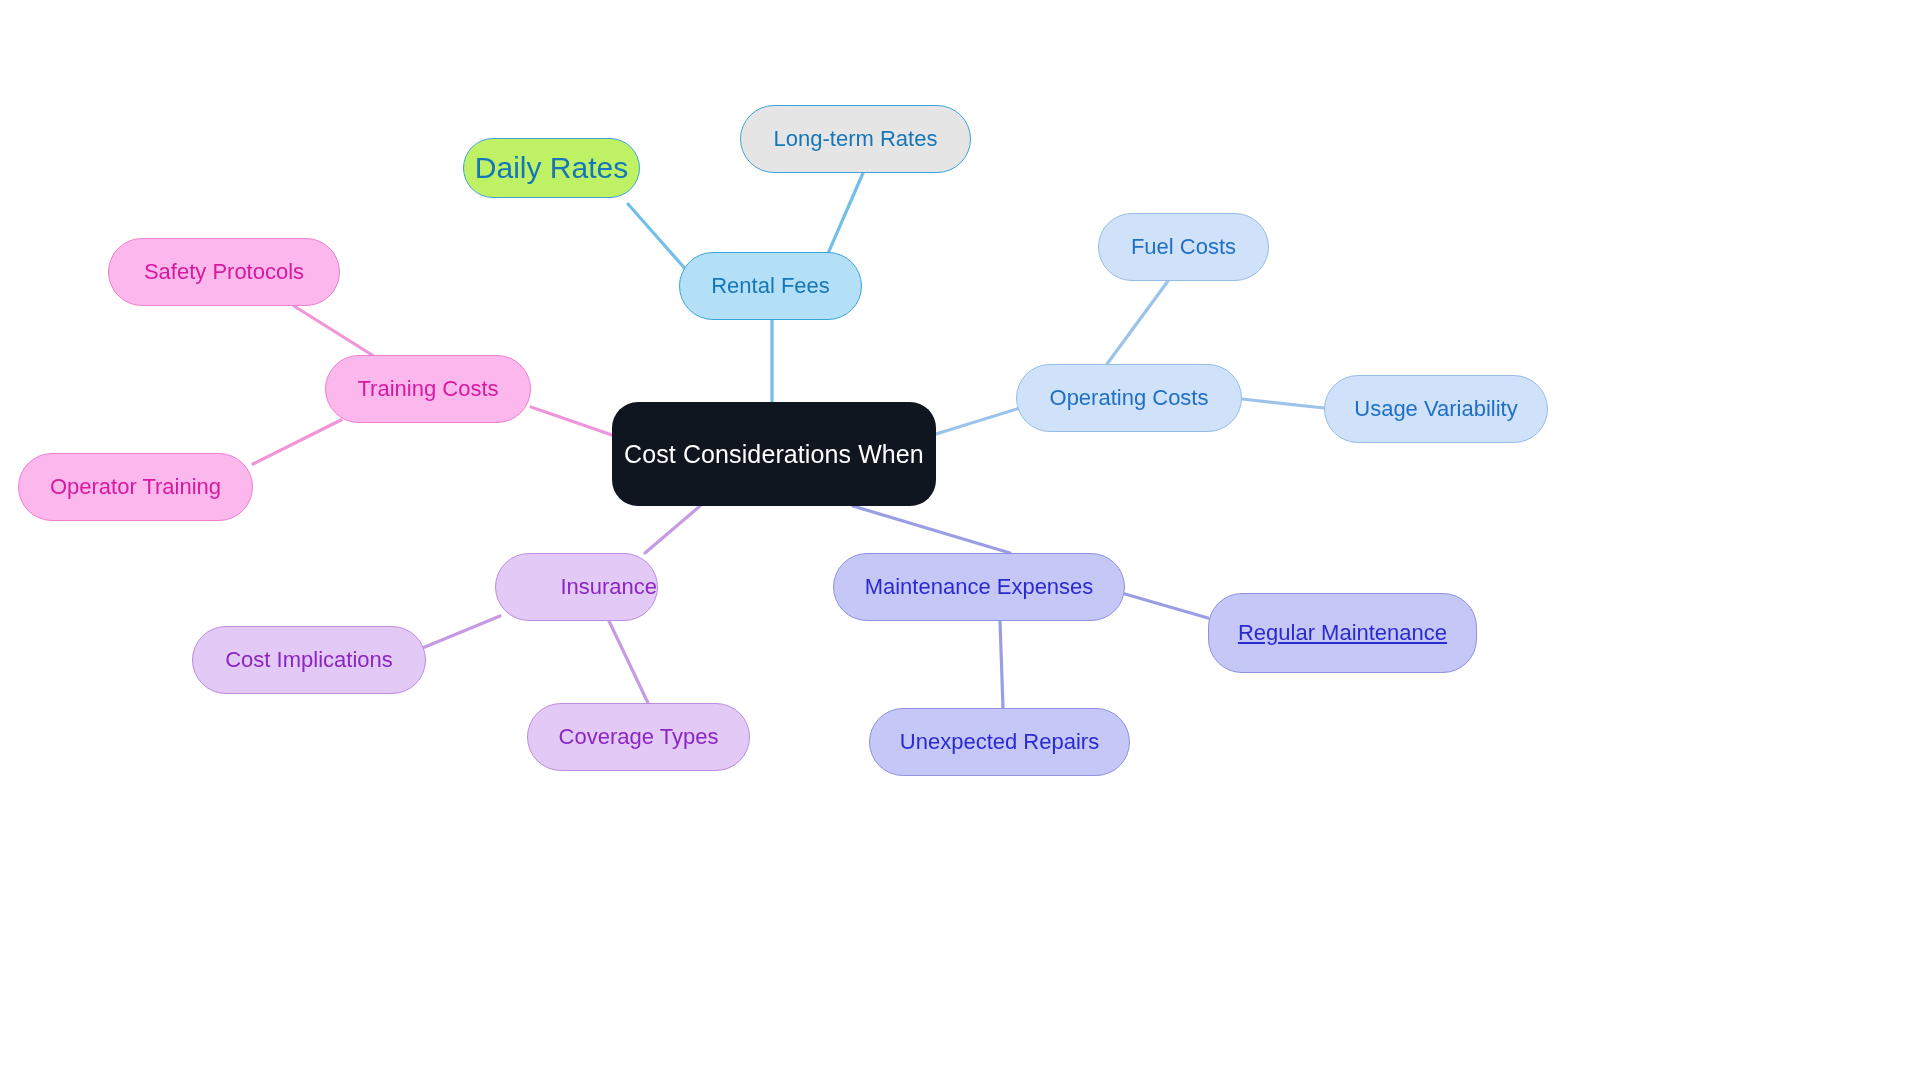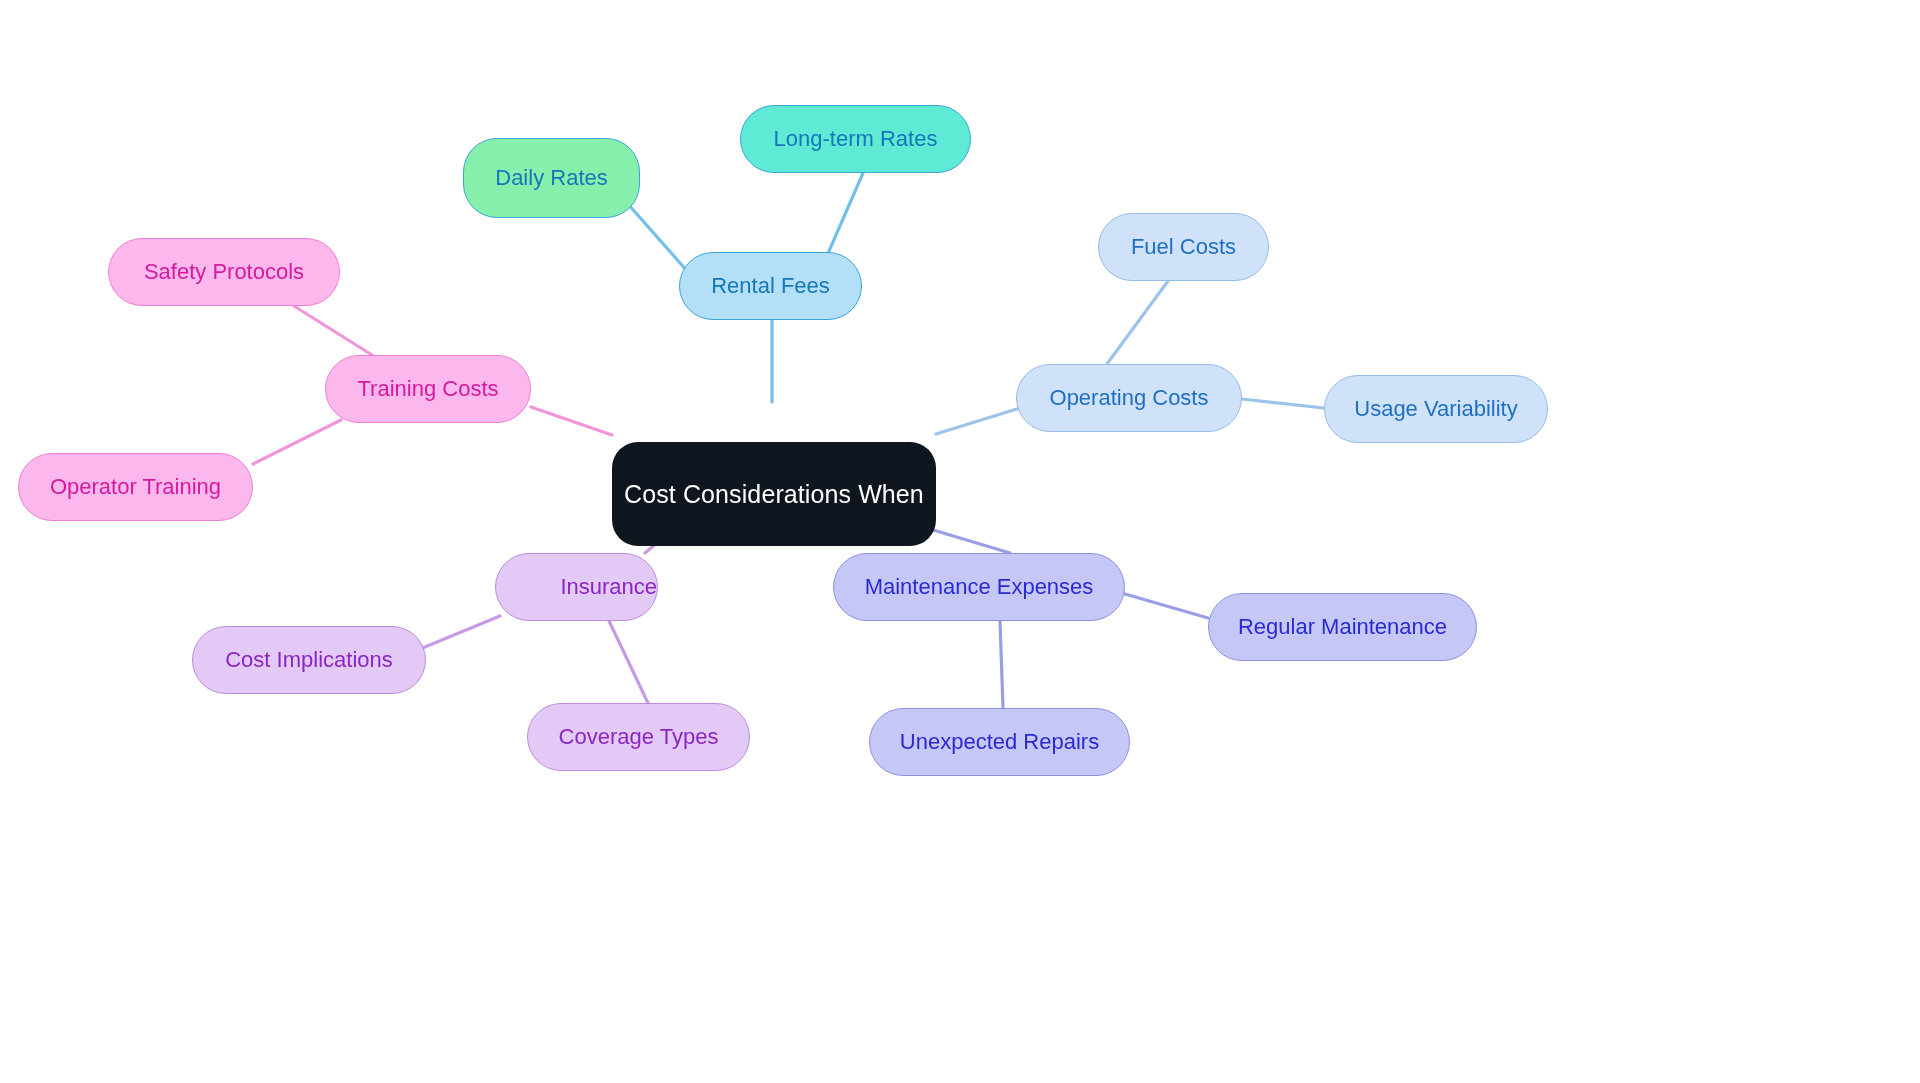--- a/index.html
+++ b/index.html
@@ -69,39 +69,39 @@
       <line x1="1125" y1="594" x2="1208" y2="618" stroke="#9a9ee4" stroke-width="3.2" stroke-linecap="round"></line>
       <line x1="1000" y1="621" x2="1003" y2="708" stroke="#9a9ee4" stroke-width="3.2" stroke-linecap="round"></line>
       <line x1="700" y1="506" x2="645" y2="553" stroke="#c79ae4" stroke-width="3.2" stroke-linecap="round"></line>
       <line x1="500" y1="616" x2="420" y2="649" stroke="#c79ae4" stroke-width="3.2" stroke-linecap="round"></line>
       <line x1="609" y1="621" x2="648" y2="703" stroke="#c79ae4" stroke-width="3.2" stroke-linecap="round"></line>
       <line x1="612" y1="435" x2="531" y2="407" stroke="#f195da" stroke-width="3.2" stroke-linecap="round"></line>
       <line x1="380" y1="360" x2="294" y2="306" stroke="#f195da" stroke-width="3.2" stroke-linecap="round"></line>
       <line x1="341" y1="420" x2="253" y2="464" stroke="#f195da" stroke-width="3.2" stroke-linecap="round"></line>
     </svg>
   <div id="node-layer">
-      <div class="node" style="left: 463px; top: 138px; width: 177px; height: 80px; background: #86efac; border-color: rgb(58, 165, 217); color: rgb(21, 119, 184); font-size: 22px;">
+      <div class="node" style="left: 463px; top: 138px; width: 177px; height: 60px; background: #bef264; border-color: rgb(58, 165, 217); color: rgb(21, 119, 184); font-size: 30px;">
         <span class="node-label">Daily Rates</span>
       </div>
-      <div class="node" style="left: 740px; top: 105px; width: 231px; height: 68px; background: #5eead4; border-color: rgb(58, 165, 217); color: rgb(21, 119, 184); font-size: 22px;">
+      <div class="node" style="left: 740px; top: 105px; width: 231px; height: 68px; background: #e5e5e5; border-color: rgb(58, 165, 217); color: rgb(21, 119, 184); font-size: 22px;">
         <span class="node-label">Long-term Rates</span>
       </div>
       <div class="node" style="left: 679px; top: 252px; width: 183px; height: 68px; background: rgb(179, 224, 247); border-color: rgb(58, 165, 217); color: rgb(21, 119, 184); font-size: 22px;">
         <span class="node-label">Rental Fees</span>
       </div>
       <div class="node" style="left: 1098px; top: 213px; width: 171px; height: 68px; background: rgb(207, 226, 250); border-color: rgb(150, 188, 232); color: rgb(31, 111, 196); font-size: 22px;">
         <span class="node-label">Fuel Costs</span>
       </div>
       <div class="node" style="left: 1324px; top: 375px; width: 224px; height: 68px; background: rgb(207, 226, 250); border-color: rgb(150, 188, 232); color: rgb(31, 111, 196); font-size: 22px; justify-content: flex-end;">
         <span class="node-label">Usage Variability</span>
       </div>
       <div class="node" style="left: 1016px; top: 364px; width: 226px; height: 68px; background: rgb(207, 226, 250); border-color: rgb(150, 188, 232); color: rgb(31, 111, 196); font-size: 22px;">
         <span class="node-label">Operating Costs</span>
       </div>
-      <div class="node" style="left: 1208px; top: 593px; width: 269px; height: 68px; background: rgb(197, 199, 247); border-color: rgb(142, 146, 224); color: rgb(42, 42, 208); font-size: 22px;">
+      <div class="node" style="left: 1208px; top: 593px; width: 269px; height: 80px; background: rgb(197, 199, 247); border-color: rgb(142, 146, 224); color: rgb(42, 42, 208); font-size: 22px; text-decoration: underline;">
         <span class="node-label">Regular Maintenance</span>
       </div>
       <div class="node" style="left: 869px; top: 708px; width: 261px; height: 68px; background: rgb(197, 199, 247); border-color: rgb(142, 146, 224); color: rgb(42, 42, 208); font-size: 22px;">
         <span class="node-label">Unexpected Repairs</span>
       </div>
       <div class="node" style="left: 833px; top: 553px; width: 292px; height: 68px; background: rgb(197, 199, 247); border-color: rgb(142, 146, 224); color: rgb(42, 42, 208); font-size: 22px;">
         <span class="node-label">Maintenance Expenses</span>
       </div>
       <div class="node" style="left: 192px; top: 626px; width: 234px; height: 68px; background: rgb(227, 201, 245); border-color: rgb(189, 140, 224); color: rgb(139, 38, 196); font-size: 22px;">
         <span class="node-label">Cost Implications</span>
@@ -114,19 +114,19 @@
       </div>
       <div class="node" style="left: 108px; top: 238px; width: 232px; height: 68px; background: rgb(252, 184, 236); border-color: rgb(239, 127, 208); color: rgb(214, 25, 158); font-size: 22px;">
         <span class="node-label">Safety Protocols</span>
       </div>
       <div class="node" style="left: 18px; top: 453px; width: 235px; height: 68px; background: rgb(252, 184, 236); border-color: rgb(239, 127, 208); color: rgb(214, 25, 158); font-size: 22px;">
         <span class="node-label">Operator Training</span>
       </div>
       <div class="node" style="left: 325px; top: 355px; width: 206px; height: 68px; background: rgb(252, 184, 236); border-color: rgb(239, 127, 208); color: rgb(214, 25, 158); font-size: 22px;">
         <span class="node-label">Training Costs</span>
       </div>
-      <div class="node node-root" style="left: 612px; top: 402px; width: 324px; height: 104px; background: rgb(15, 22, 32); border-color: rgb(15, 22, 32); color: rgb(255, 255, 255); font-size: 25px; margin-top: 40px;">
+      <div class="node node-root" style="left: 612px; top: 402px; width: 324px; height: 104px; background: rgb(15, 22, 32); border-color: rgb(15, 22, 32); color: rgb(255, 255, 255); font-size: 25px;">
         <span class="node-label">
           <span class="root-line">Cost Considerations When</span>
         </span>
       </div>
     </div>
 </div>
 
 </body></html>

